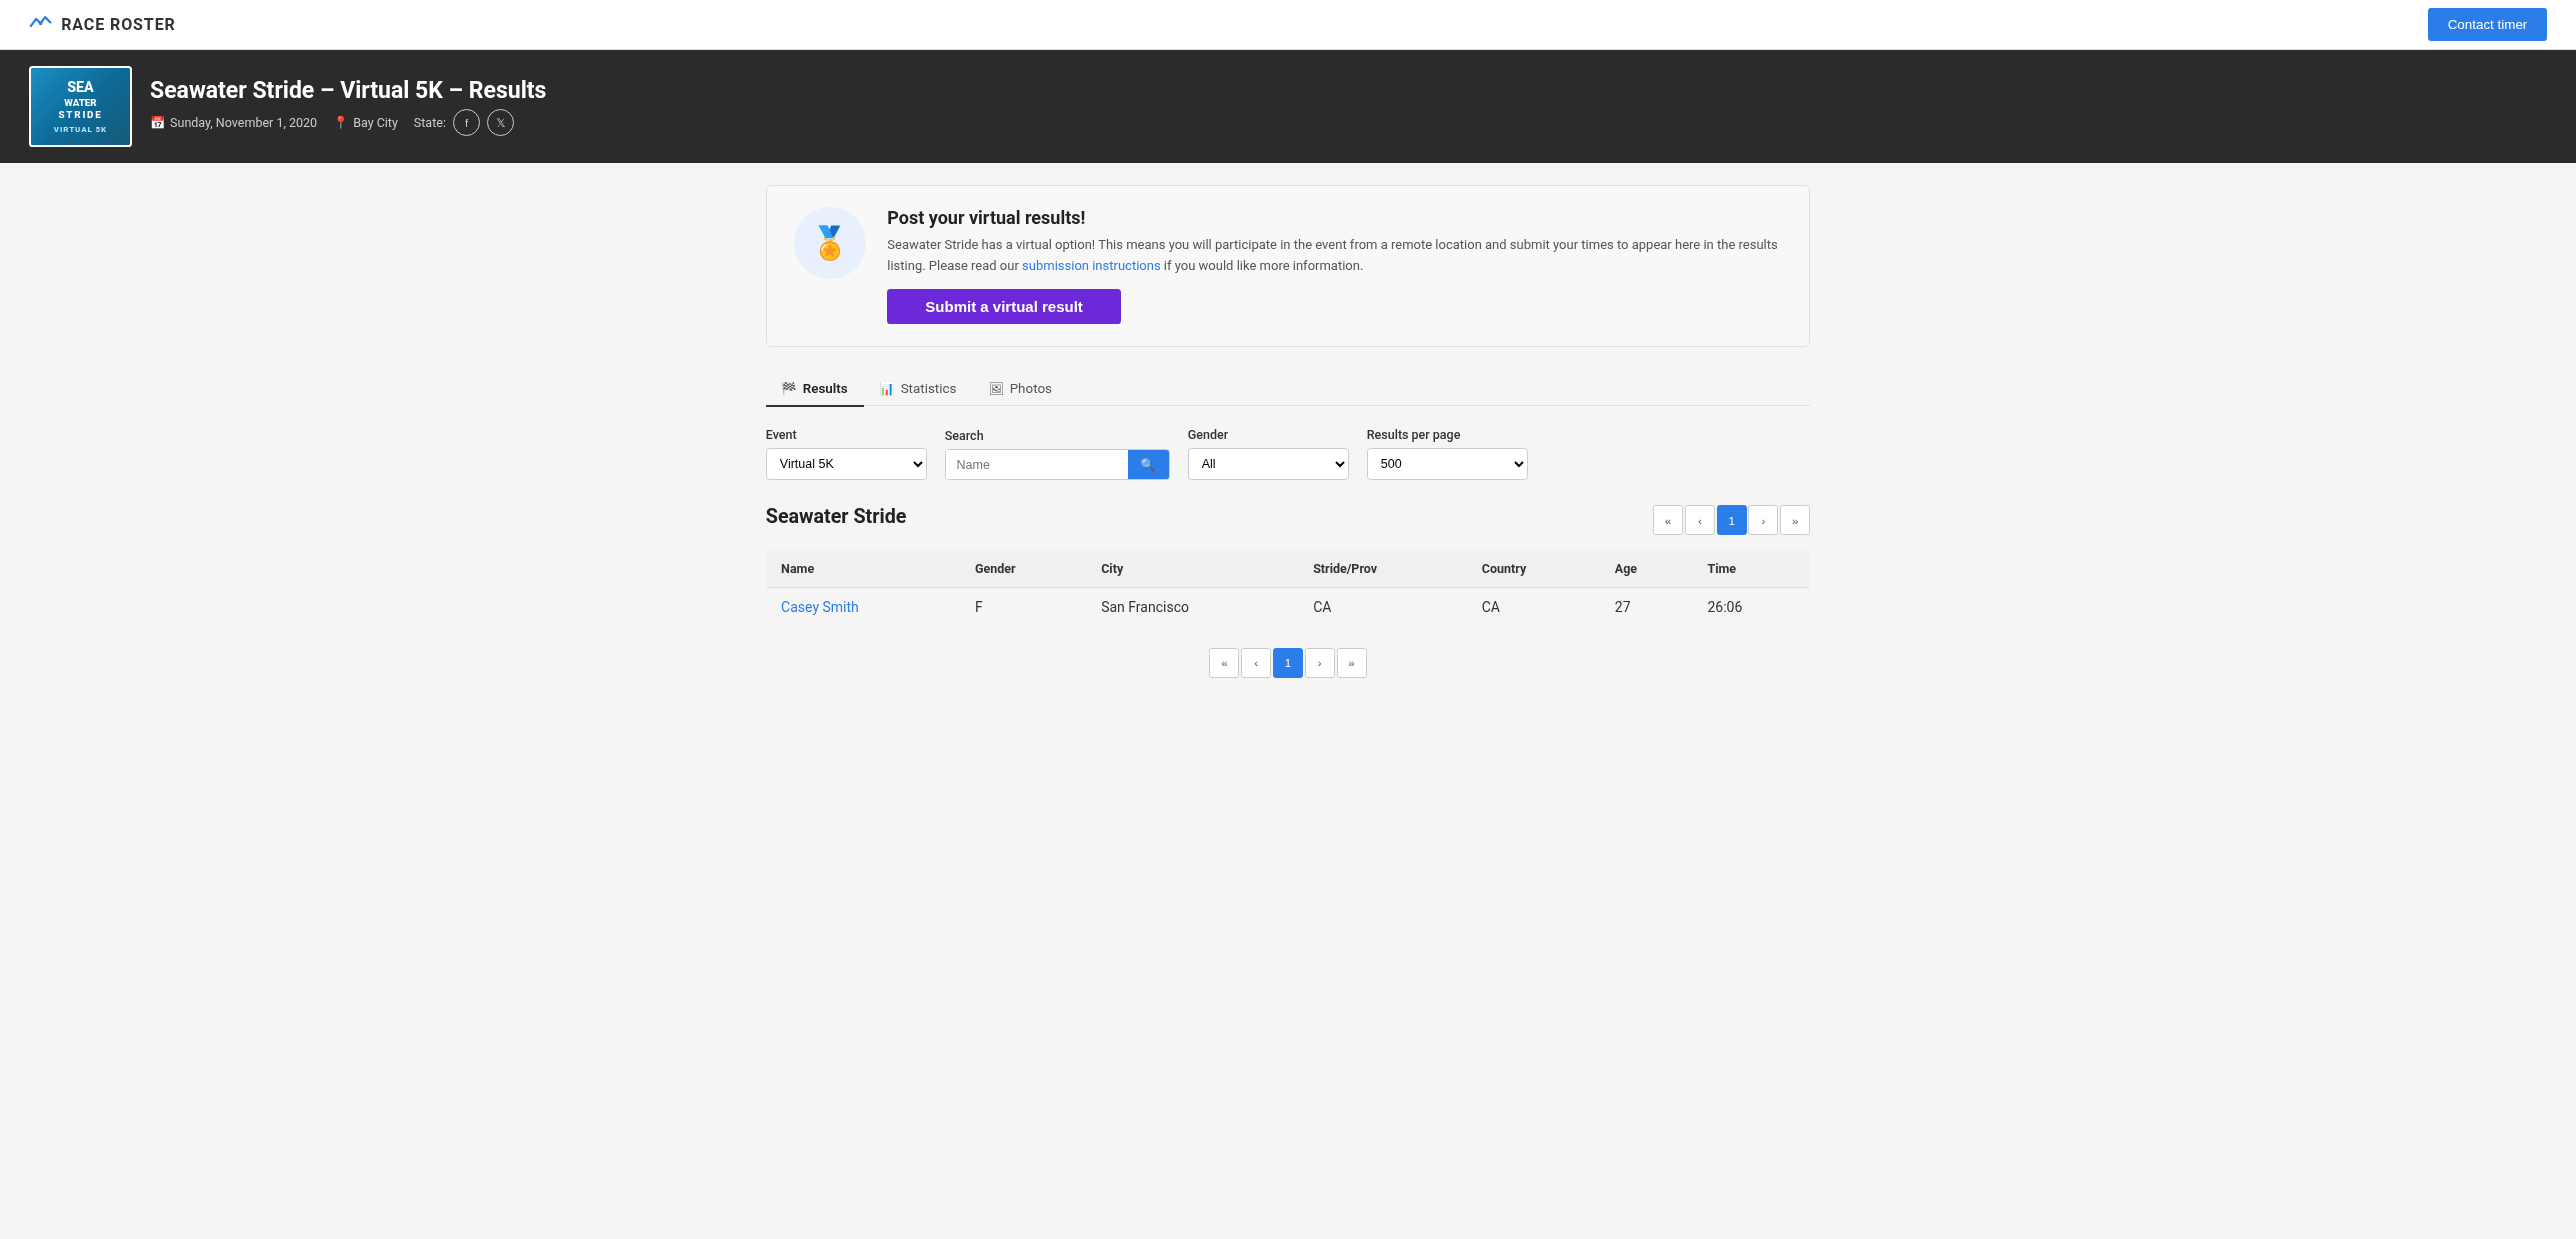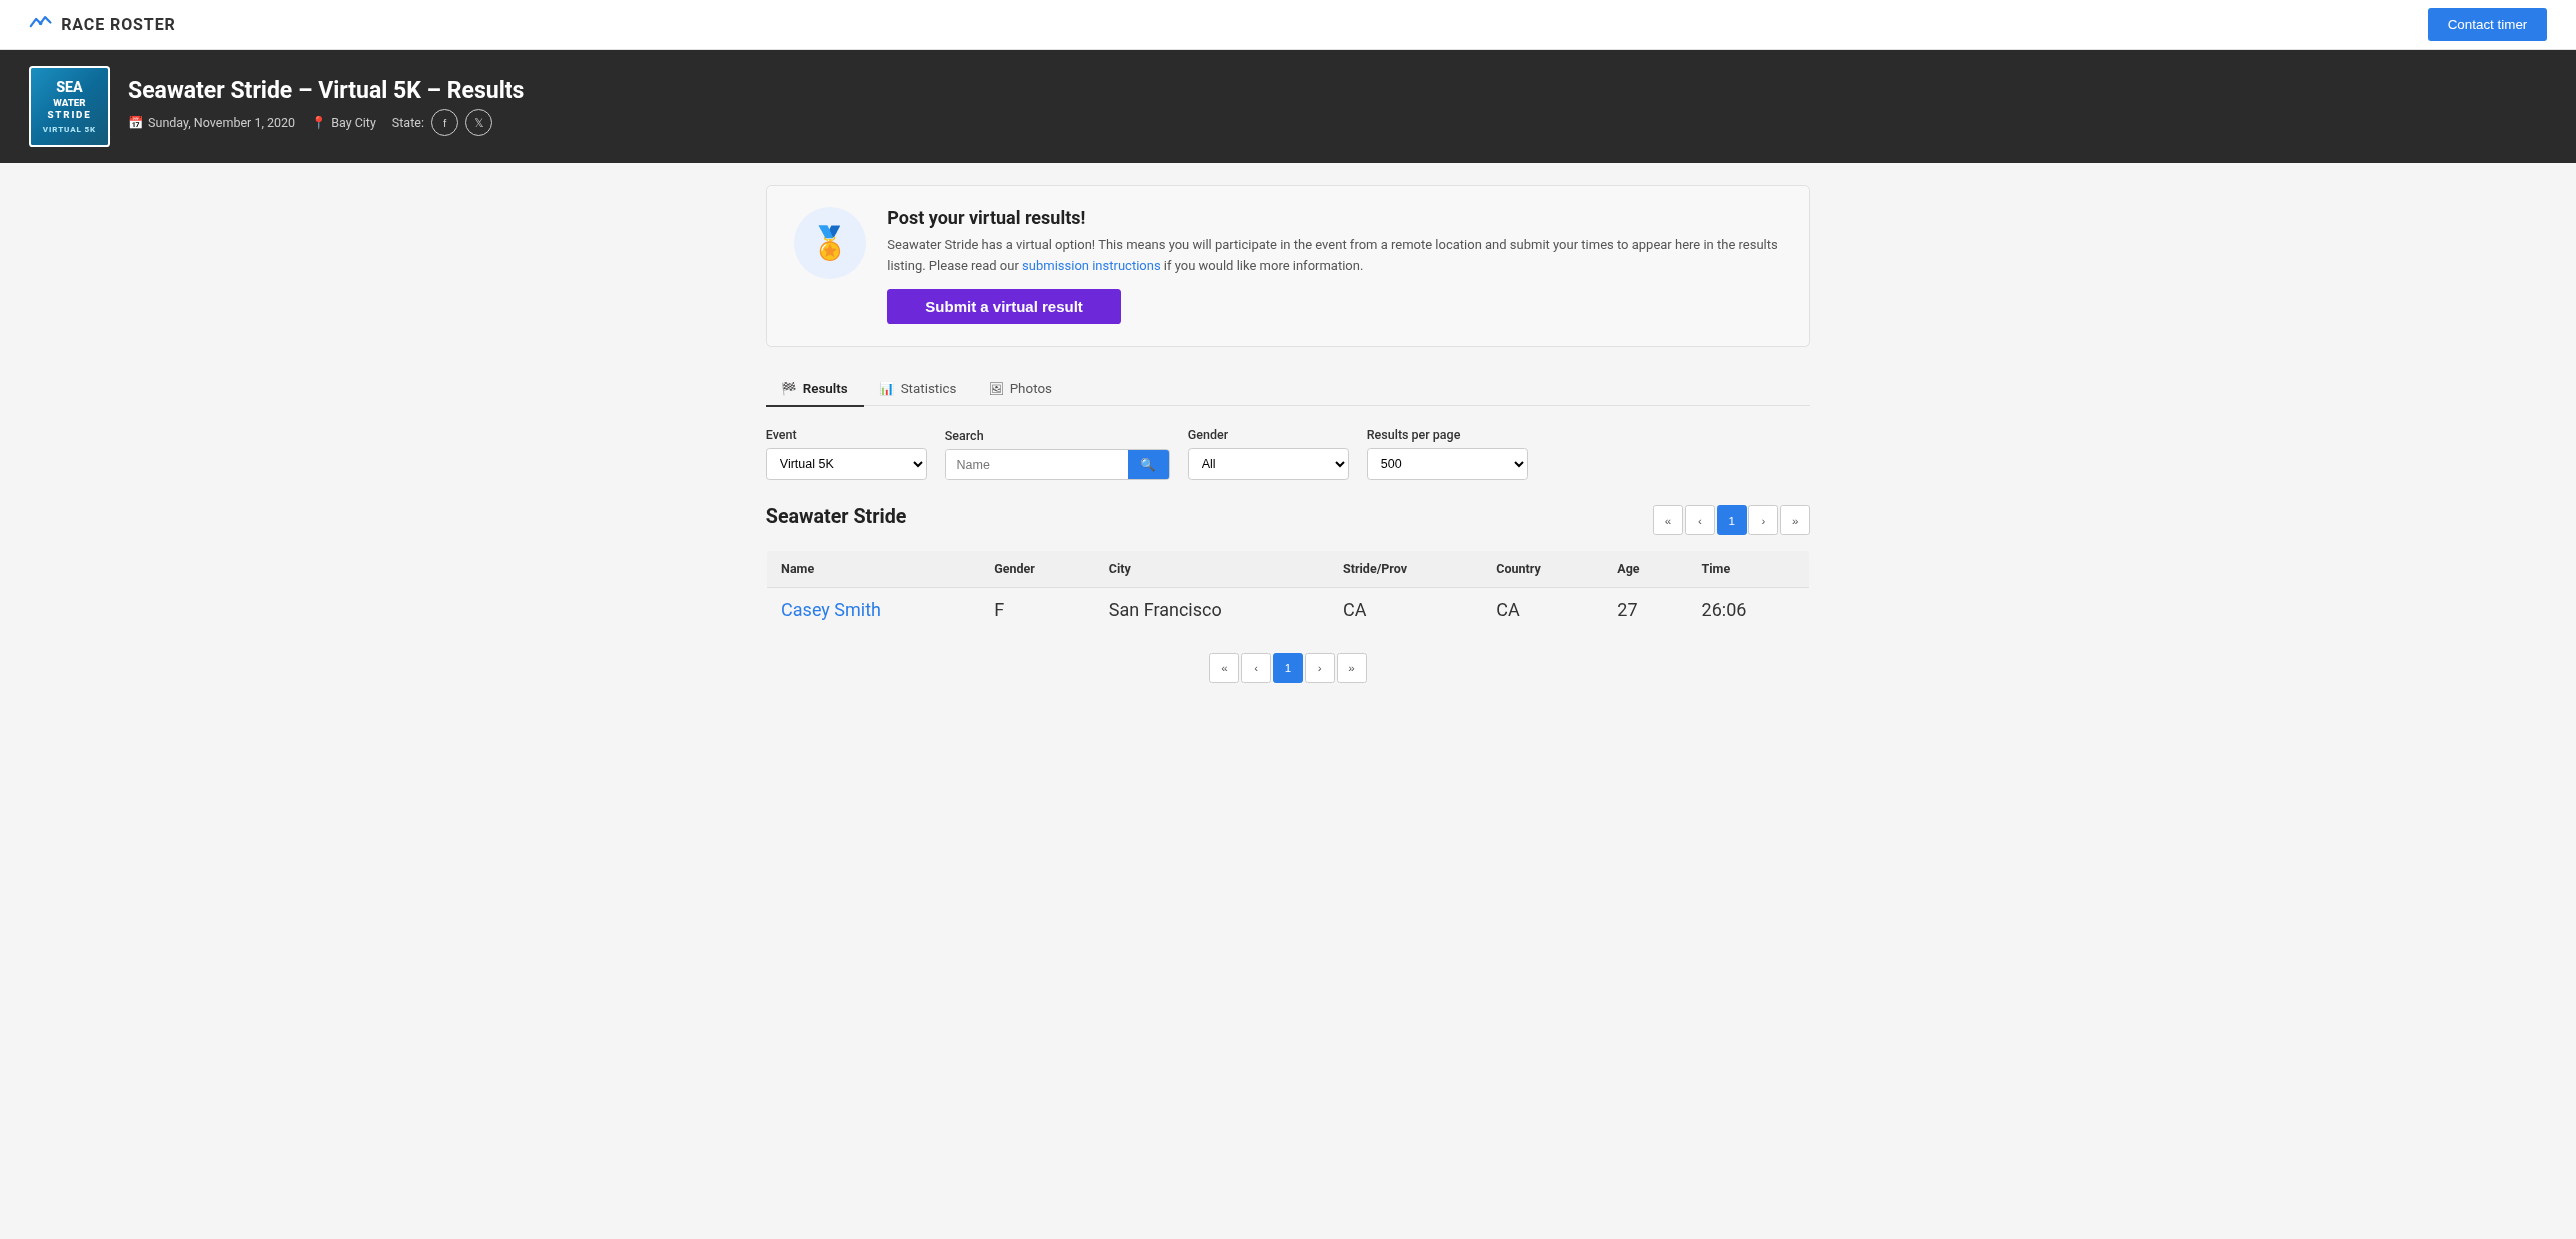--- a/index.html
+++ b/index.html
@@ -44,21 +44,21 @@
 
     
     .event-banner {
       background: #2b2b2b;
       display: flex;
       align-items: center;
       padding: 16px 29px;
       gap: 18px;
     }
     .event-logo {
-      width: 81px;
+      width: 103px;
       height: 81px;
       background: linear-gradient(135deg, #1a8fc1 0%, #0d6b99 50%, #145a7a 100%);
       border-radius: 3.6px;
       display: flex;
       flex-direction: column;
       align-items: center;
       justify-content: center;
       color: #fff;
       font-weight: 800;
       font-size: 11.6px;
@@ -296,21 +296,21 @@
     .results-table th {
       text-align: left;
       padding: 10.7px 14.3px;
       font-size: 12.5px;
       font-weight: 700;
       color: #333;
       border-bottom: 0.9px solid #ddd;
     }
     .results-table td {
       padding: 10.7px 14.3px;
-      font-size: 18px;
+      font-size: 14px;
       color: #333;
       border-bottom: 0.9px solid #eee;
     }
     .results-table tr:last-child td { border-bottom: none; }
     .result-name-link {
       color: #2b7de9;
       text-decoration: none;
       cursor: pointer;
     }
 

